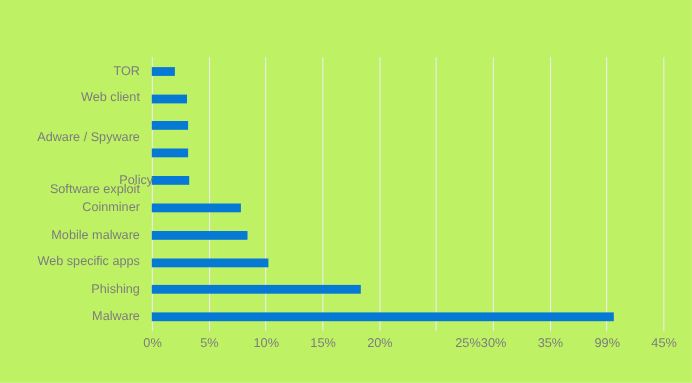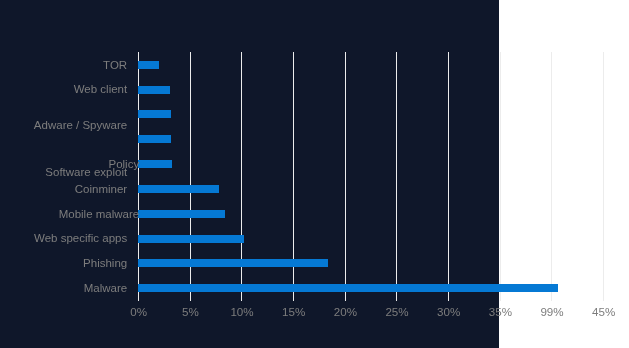--- a/index.html
+++ b/index.html
@@ -1,19 +1,19 @@
 <!DOCTYPE html>
 <html><head>
 <meta charset="utf-8">
 <style>
   html,body{margin:0;padding:0;}
   body{width:629px;height:348px;background:#ffffff;overflow:hidden;
        font-family:"Liberation Sans",sans-serif;}
-  #chart{position:absolute;left:0;top:0;width:499px;height:348px;
-         background:#0f172a;}
+  #chart{position:absolute;left:0;top:0;width:629px;height:348px;
+         background:#bef264;}
   #plot-area{position:absolute;left:138px;top:52.3px;
              width:465px;height:248.4px;}
   .gridline{position:absolute;top:0;width:1px;height:248.4px;
             background:#ececec;}
   .bar{position:absolute;left:0;height:8px;background:#0579d4;}
   .y-axis-label{position:absolute;left:0;width:127.2px;text-align:right;
                 white-space:nowrap;font-size:11.5px;line-height:14px;
                 color:#7d7d7d;transform:translateZ(0);}
   .x-axis-label{position:absolute;width:80px;top:304.8px;text-align:center;
                 white-space:nowrap;font-size:11.6px;line-height:14px;
@@ -51,31 +51,31 @@
       </div>
   </div>
 
   <div id="ylabels">
       <div class="y-axis-label" style="top: 57.52px; color: rgb(125, 125, 125);">TOR</div>
       <div class="y-axis-label" style="top: 82.36px; color: rgb(125, 125, 125);">Web client</div>
       <div class="y-axis-label" style="top: 120px; color: rgb(125, 125, 125); margin-top: 45px;">Software exploit</div>
       <div class="y-axis-label" style="top: 118px; color: rgb(125, 125, 125);">Adware / Spyware</div>
       <div class="y-axis-label" style="top: 156.88px; color: rgb(125, 125, 125); margin-left: 12px;">Policy</div>
       <div class="y-axis-label" style="top: 181.72px; color: rgb(125, 125, 125);">Coinminer</div>
-      <div class="y-axis-label" style="top: 206.56px; color: rgb(125, 125, 125); padding-left: 12px;">Mobile malware</div>
+      <div class="y-axis-label" style="top: 206.56px; color: rgb(125, 125, 125);">Mobile malware</div>
       <div class="y-axis-label" style="top: 231.4px; color: rgb(125, 125, 125);">Web specific apps</div>
       <div class="y-axis-label" style="top: 256.24px; color: rgb(125, 125, 125);">Phishing</div>
       <div class="y-axis-label" style="top: 281.08px; color: rgb(125, 125, 125);">Malware</div>
     </div>
   <div id="xlabels">
       <div class="x-axis-label" style="left: 98.7px; color: rgb(125, 125, 125);">0%</div>
       <div class="x-axis-label" style="left: 150.367px; color: rgb(125, 125, 125);">5%</div>
       <div class="x-axis-label" style="left: 202.033px; color: rgb(125, 125, 125);">10%</div>
       <div class="x-axis-label" style="left: 253.7px; color: rgb(125, 125, 125);">15%</div>
       <div class="x-axis-label" style="left: 305.367px; color: rgb(125, 125, 125);">20%</div>
-      <div class="x-axis-label" style="left: 357.033px; color: rgb(125, 125, 125);">25%</div>
+      <div class="x-axis-label" style="left: 357.033px; color: rgb(125, 125, 125); text-align: right;">25%</div>
       <div class="x-axis-label" style="left: 408.7px; color: rgb(125, 125, 125);">30%</div>
       <div class="x-axis-label" style="left: 460.367px; color: rgb(125, 125, 125);">35%</div>
       <div class="x-axis-label" style="left: 512.033px; color: rgb(125, 125, 125);">99%</div>
       <div class="x-axis-label" style="left: 563.7px; color: rgb(125, 125, 125);">45%</div>
     </div>
 
 </div>
 
 </body></html>

